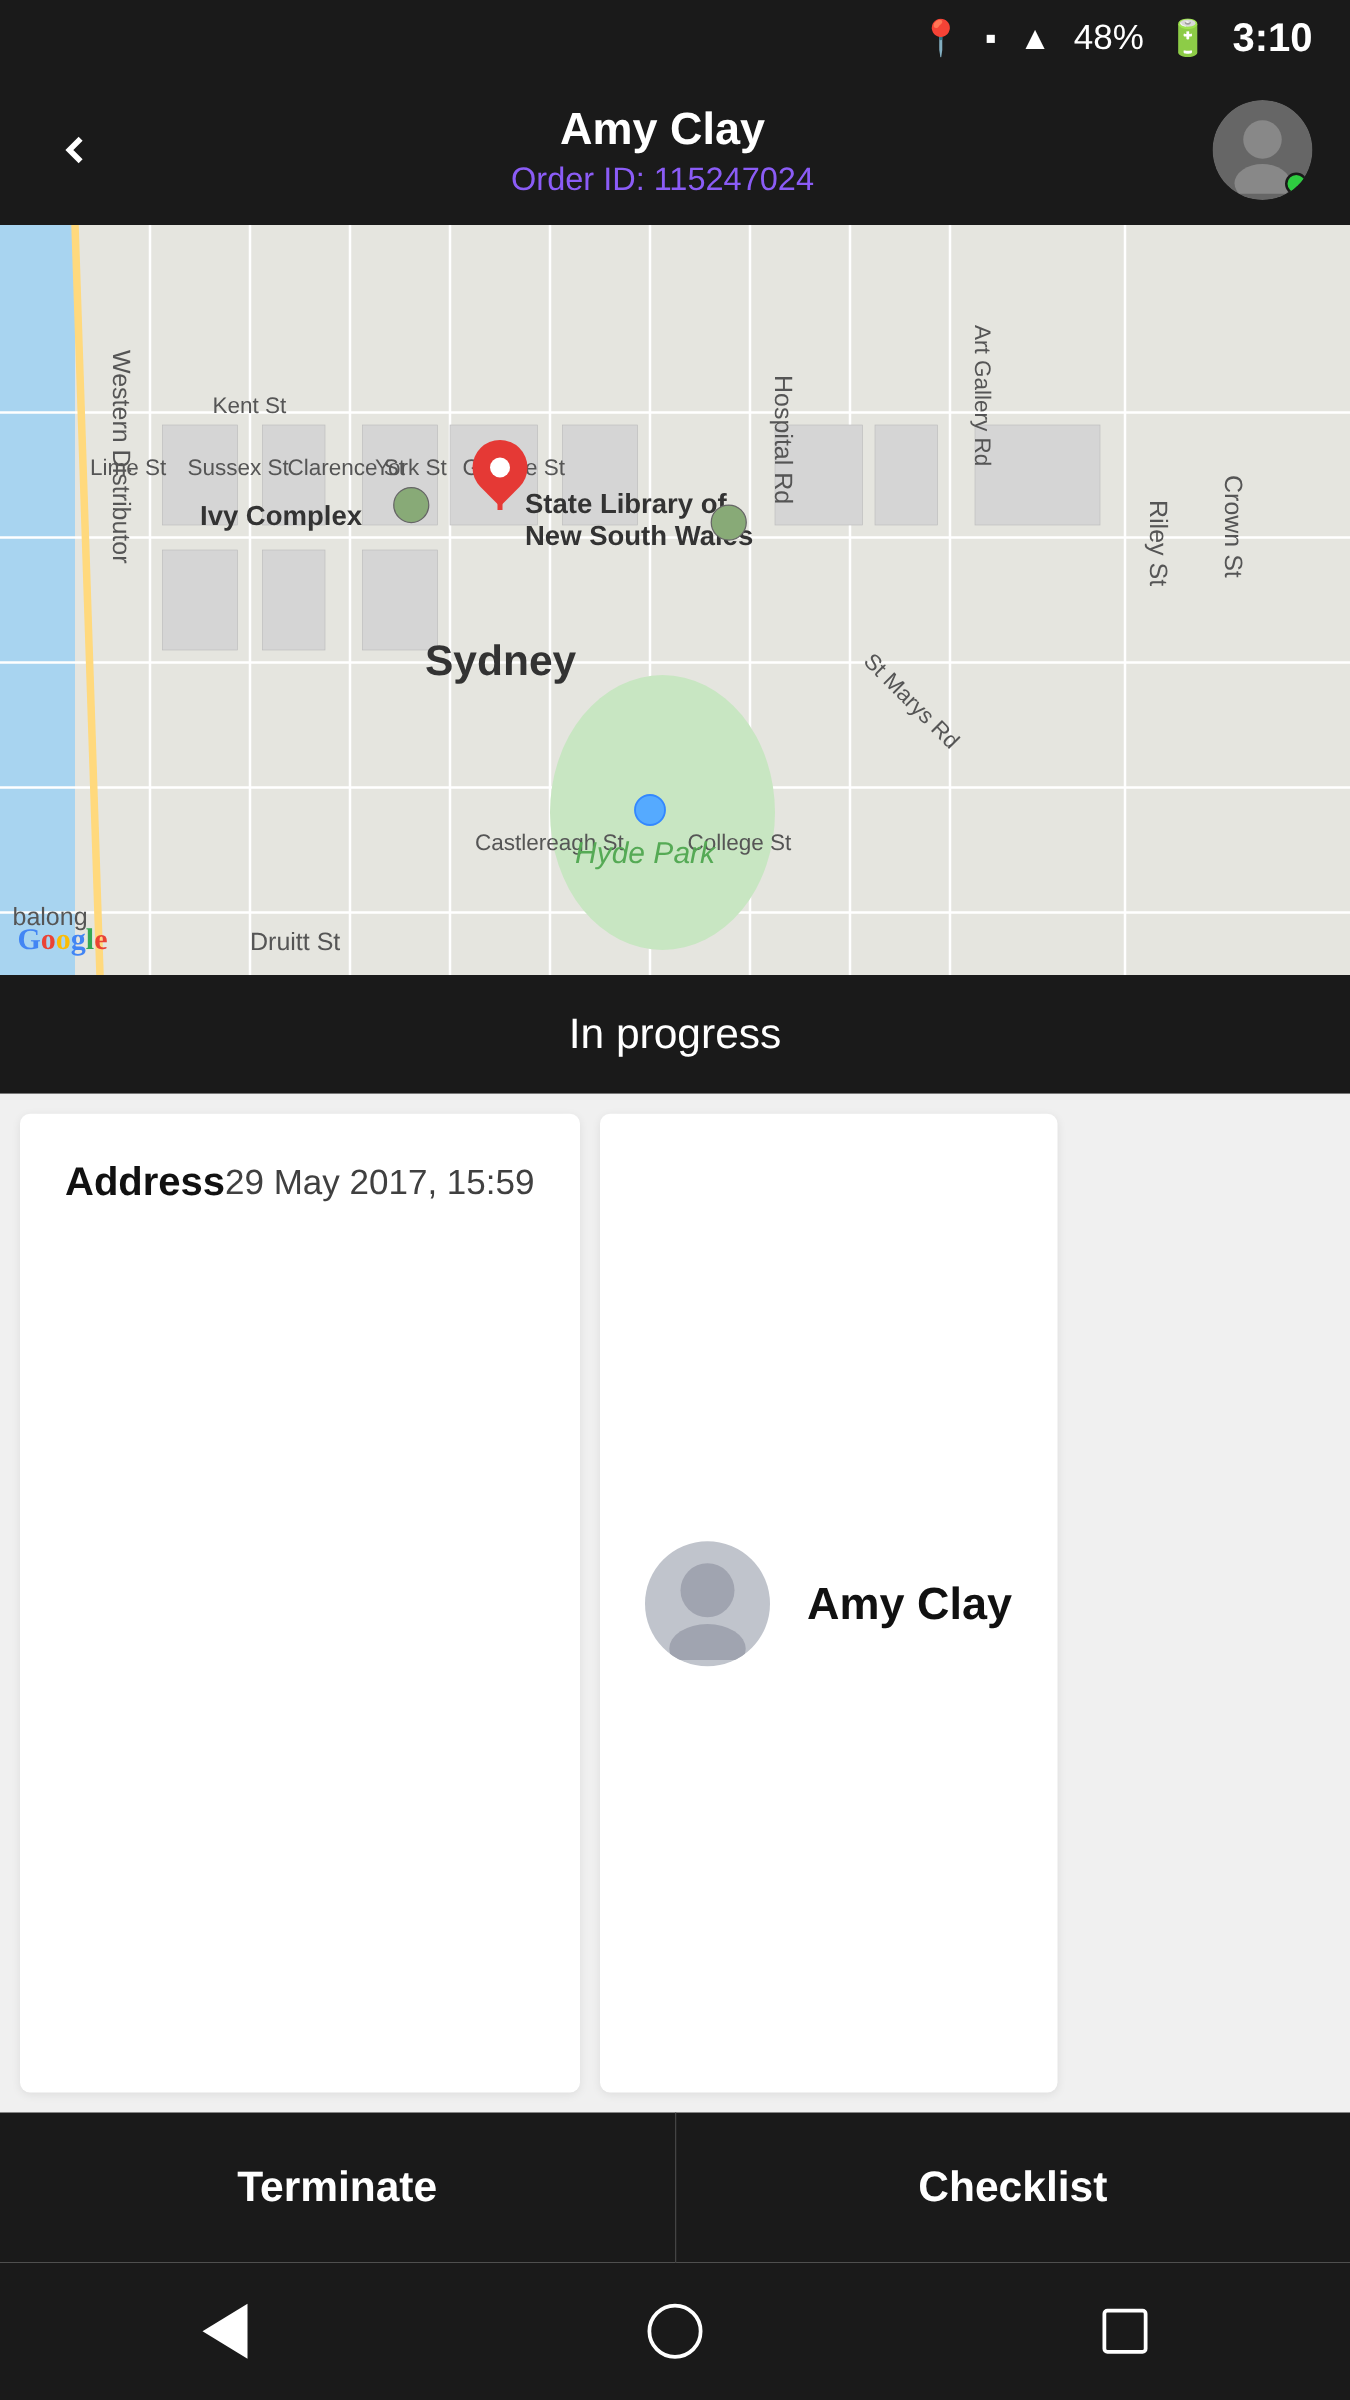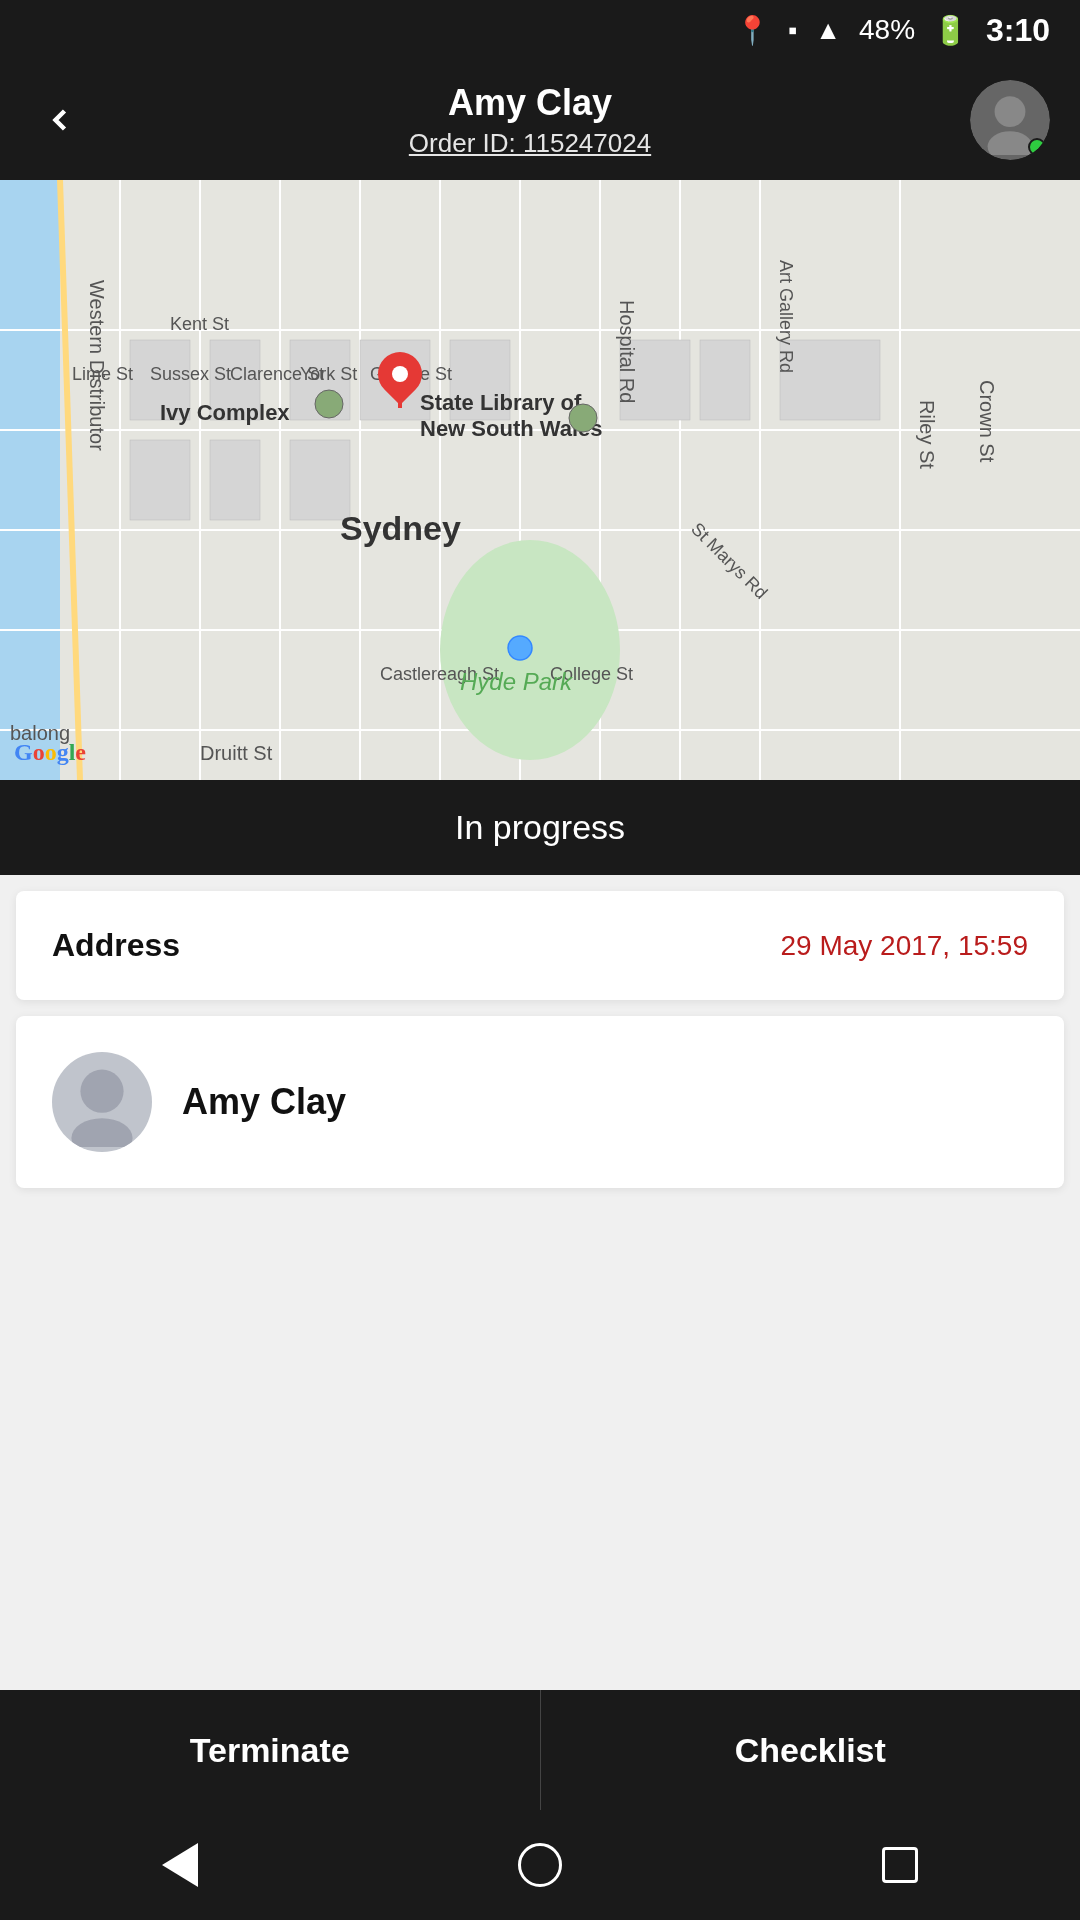--- a/index.html
+++ b/index.html
@@ -56,23 +56,22 @@
       text-align: center;
       flex: 1;
     }
     .header-title .name {
       font-size: 36px;
       font-weight: 600;
       color: white;
     }
     .header-title .order-id {
       font-size: 26px;
-      color: #e5e5e5;
+      color: #8b5cf6;
       margin-top: 4px;
-      text-decoration: underline;
     }
     .header-avatar {
       width: 80px;
       height: 80px;
       border-radius: 50%;
       overflow: hidden;
       position: relative;
     }
     .avatar-circle {
       width: 80px;
@@ -163,21 +162,21 @@
       font-size: 34px;
       font-weight: 500;
     }
 
     
     .cards-area {
       background: #f0f0f0;
       flex: 1;
       padding: 16px;
       display: flex;
-      flex-direction: column;
+      flex-direction: row;
       gap: 16px;
     }
 
     
     .card {
       background: white;
       border-radius: 8px;
       padding: 36px;
       box-shadow: 0 2px 8px rgba(0,0,0,0.08);
     }
@@ -186,21 +185,21 @@
       align-items: center;
       justify-content: space-between;
     }
     .address-label {
       font-size: 32px;
       font-weight: 700;
       color: #111;
     }
     .address-date {
       font-size: 28px;
-      color: #b91c1c;
+      color: #404040;
       font-weight: 500;
     }
     .address-text {
       font-size: 30px;
       color: #333;
       margin-top: 18px;
     }
     .route-icon-btn {
       width: 76px;
       height: 76px;

